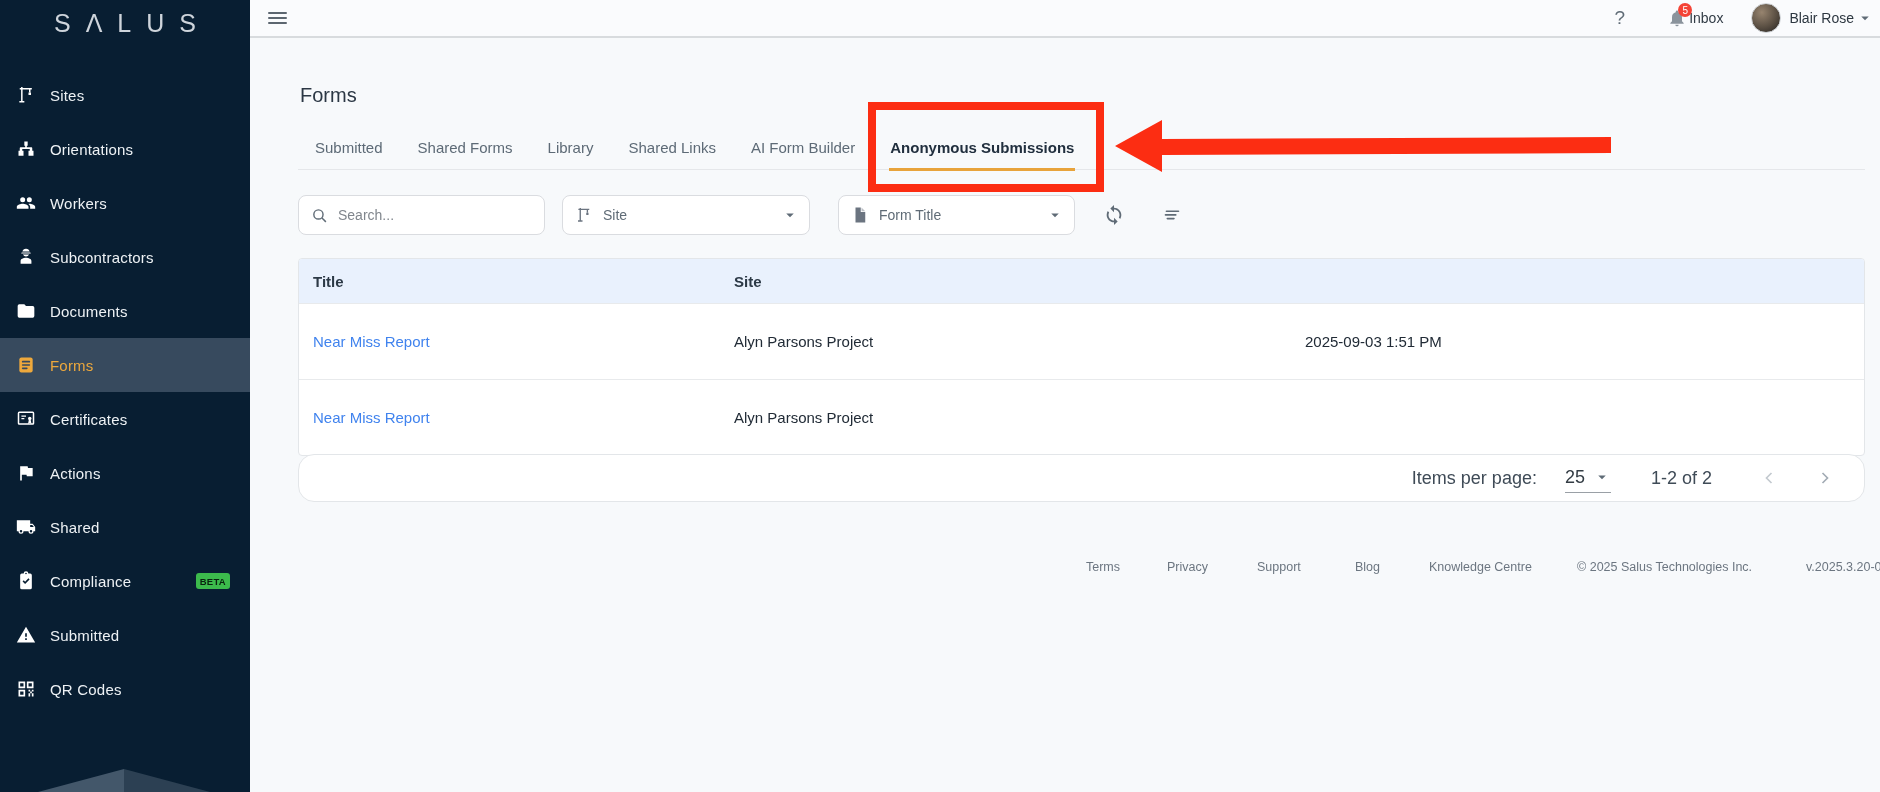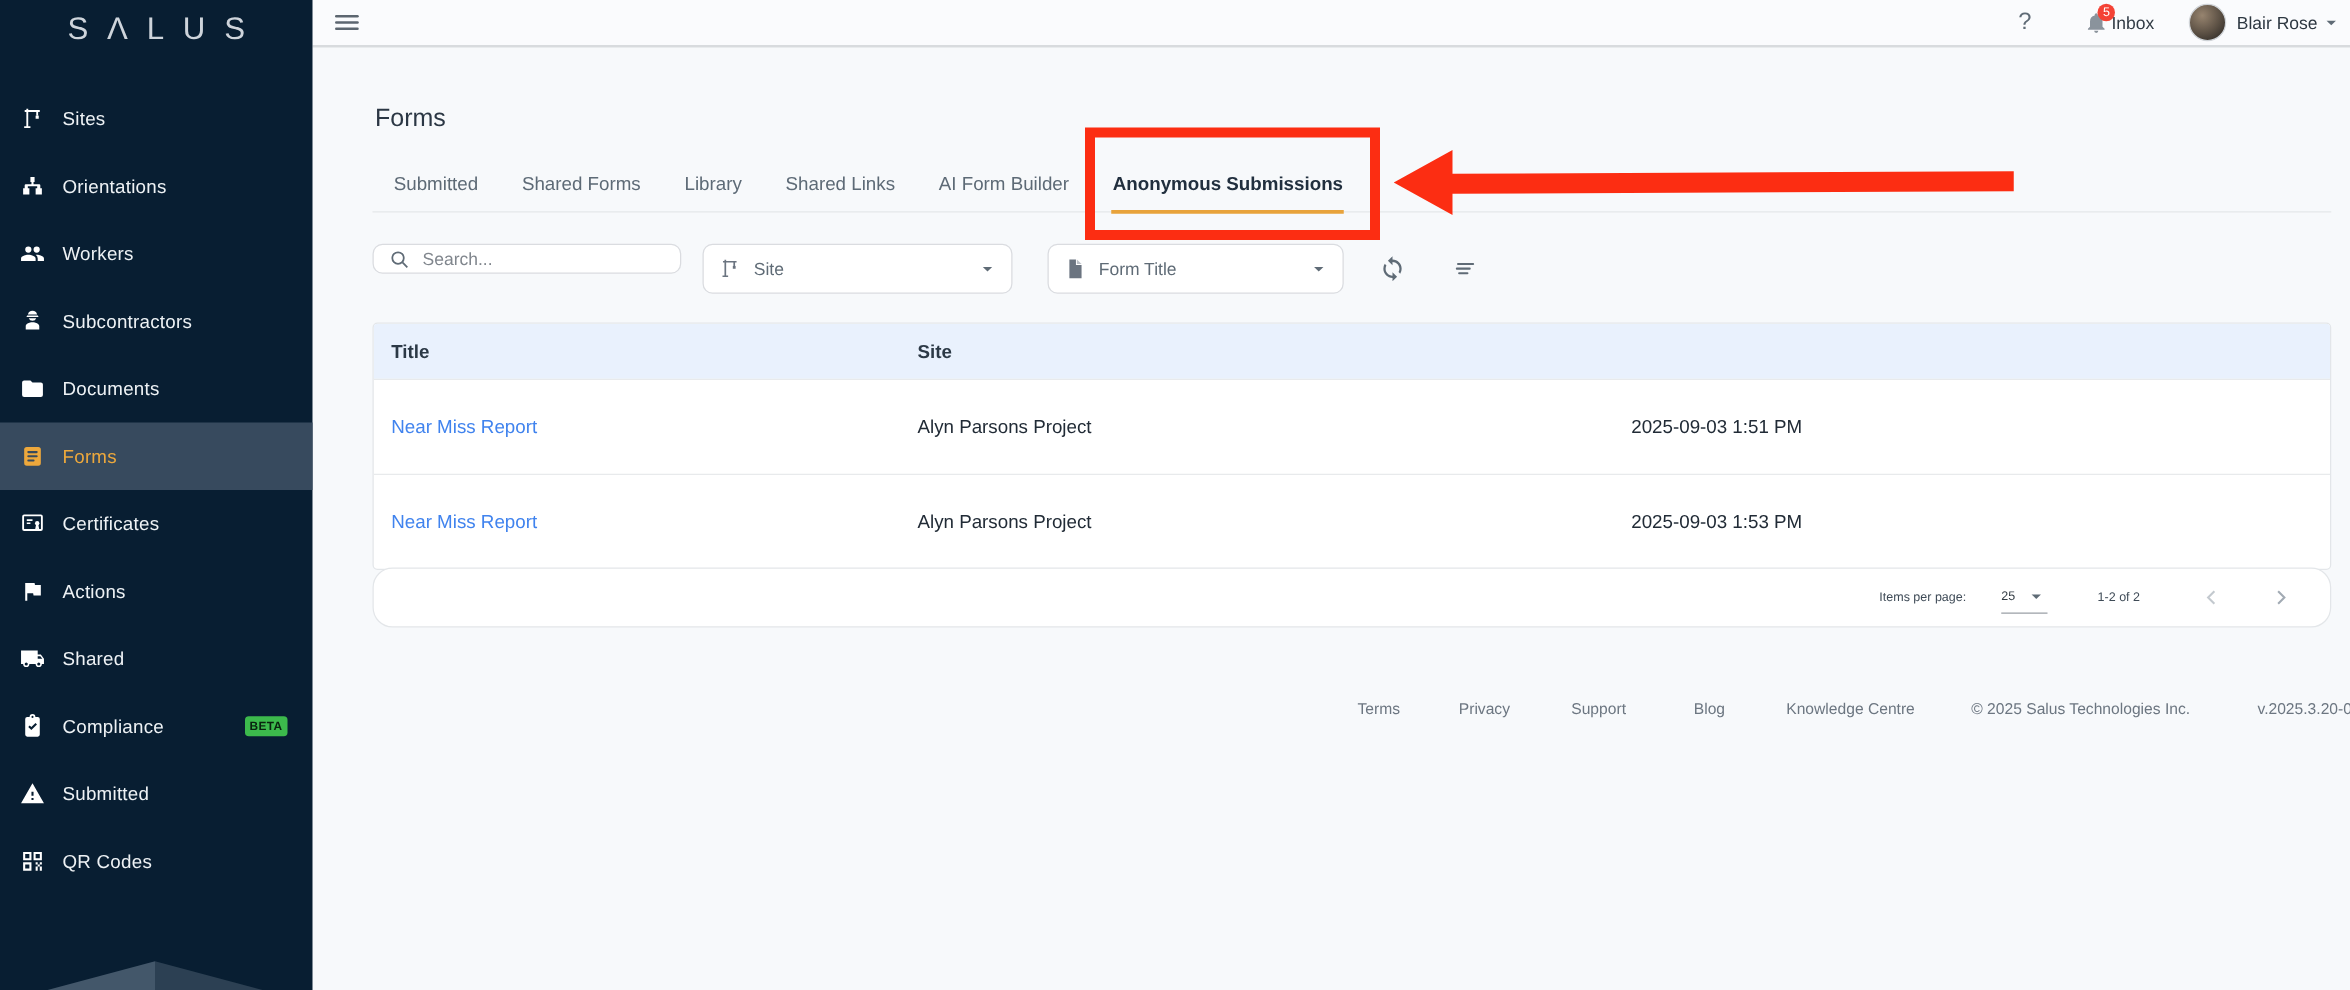--- a/index.html
+++ b/index.html
@@ -84,21 +84,21 @@
 
   
   .anno-box {
     position:absolute; left:868px; top:102px; width:236px; height:90px;
     border:8px solid #fc2d12; z-index:6; pointer-events:none;
   }
   .anno-arrow { position:absolute; left:1108px; top:110px; z-index:6; pointer-events:none; }
 
   
   .search-box {
-    position:absolute; left:298px; top:195px; width:247px; height:24px;
+    position:absolute; left:298px; top:195px; width:247px; height:40px;
     background:#fff; border:1px solid #dadce0; border-radius:8px;
     display:flex; align-items:center; padding:0 12px;
   }
   .search-box .icon { width:17px; height:17px; color:#5f6b76; }
   .search-box svg { width:17px; height:17px; }
   .search-box input {
     border:none; outline:none; background:transparent; margin-left:10px;
     font-size:14px; color:#3c4650; width:190px; font-family:inherit;
   }
   .search-box input::placeholder { color:#80868d; }
@@ -132,21 +132,21 @@
   .th { font-size:15px; font-weight:bold; color:#2c3946; }
   .tr { height:76px; align-items:center; border-top:1px solid #e8eaec; }
   .td { font-size:15px; color:#212b36; }
   .link { color:#4083ee; font-weight:500; text-decoration:none; cursor:pointer; }
 
   
   .paginator {
     position:absolute; left:298px; top:454px; width:1567px; height:48px;
     background:#fff; border:1px solid #e3e6e9; border-radius:16px;
     display:flex; align-items:center; justify-content:flex-end;
-    color:#3f4b57; font-size:10px; padding-right:26px;
+    color:#3f4b57; font-size:18px; padding-right:26px;
   }
   .ipp-label { margin-right:28px; }
   .ipp-select {
     display:flex; align-items:center; border-bottom:1px solid #9aa0a6;
     padding:3px 0 4px 0; cursor:pointer; color:#333c44;
   }
   .ipp-select .icon { width:18px; height:18px; color:#5f6b76; margin-left:8px; }
   .ipp-select svg { width:18px; height:18px; }
   .range { margin-left:40px; color:#3f4b57; }
   .pg-btn { width:26px; height:26px; margin-left:0; display:flex; align-items:center; justify-content:center; }
@@ -430,21 +430,20 @@
 
       <div class="tr">
         <div class="td"><a class="link">Near Miss Report</a></div>
         <div class="td">Alyn Parsons Project</div>
         <div class="td">2025-09-03 1:51 PM</div>
       </div>
 
       <div class="tr">
         <div class="td"><a class="link">Near Miss Report</a></div>
         <div class="td">Alyn Parsons Project</div>
-        <div class="td">2025-09-03 1:53 PM</div>
       </div>
     </div>
 </section>
 
 <div class="paginator">
   <span class="ipp-label">Items per page:</span>
   <span class="ipp-select">
     <span>25</span>
     <span class="icon">
       <svg viewBox="0 0 24 24" fill="currentColor">

